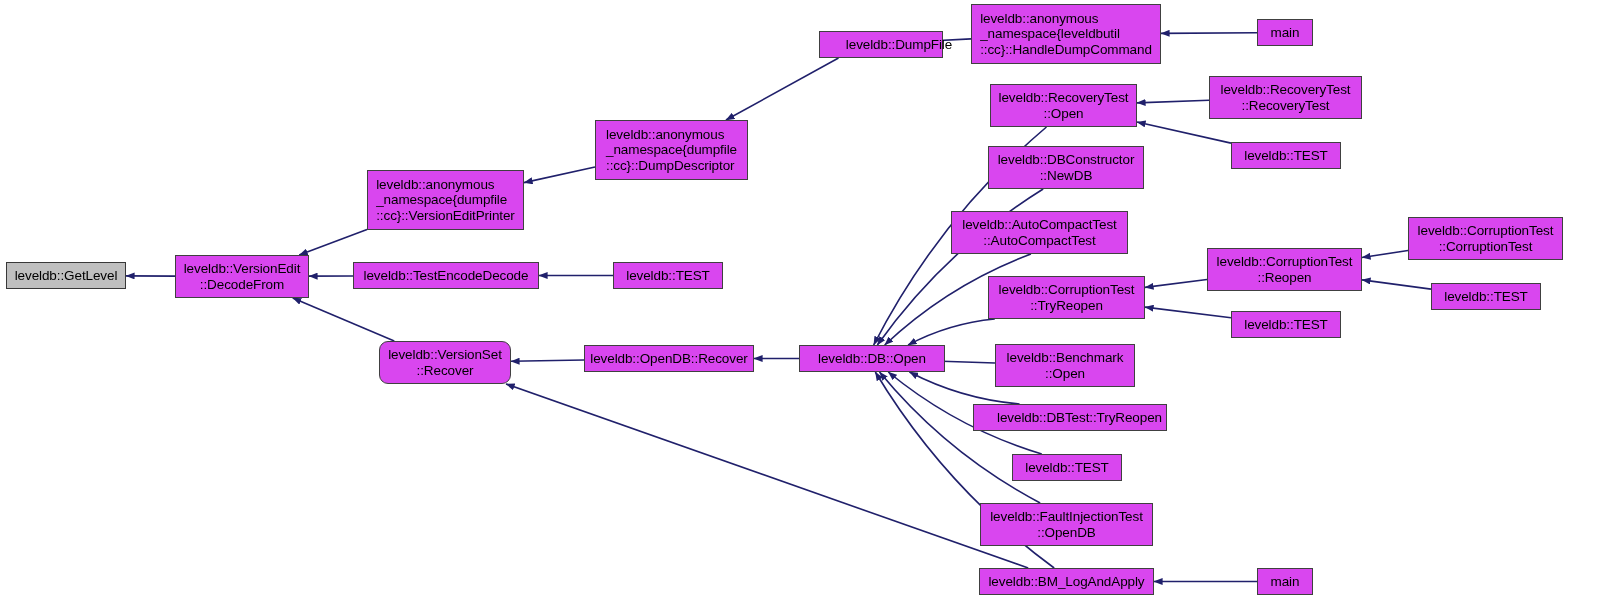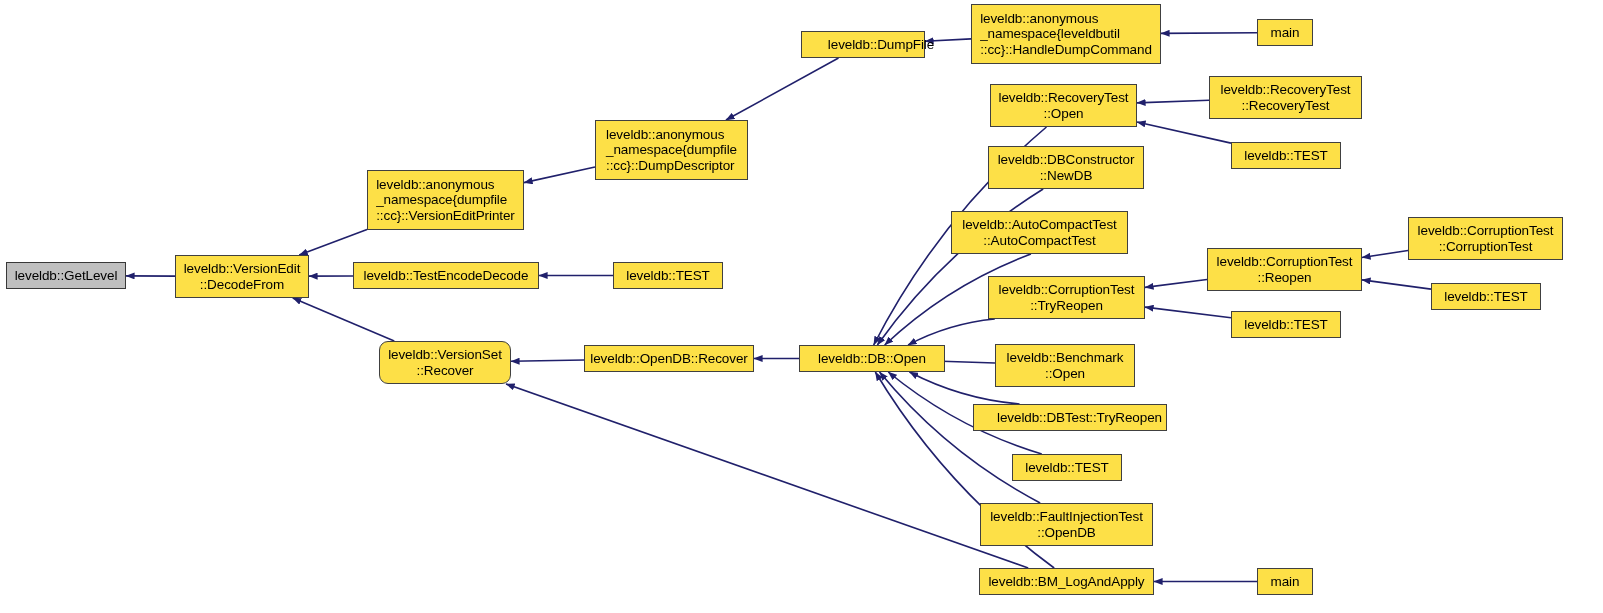--- a/index.html
+++ b/index.html
@@ -1,19 +1,19 @@
 <!DOCTYPE html>
 <html><head>
 <meta charset="utf-8">
 <style>
   html,body{margin:0;padding:0;background:#ffffff;}
   body{font-family:"Liberation Sans","DejaVu Sans",sans-serif;}
   #graph{position:relative;width:1603px;height:613px;background:#ffffff;overflow:hidden;}
   #edges{position:absolute;left:0;top:0;width:1603px;height:613px;pointer-events:none;}
-  .node{position:absolute;box-sizing:border-box;background:#fde047;border:1px solid #404040;
+  .node{position:absolute;box-sizing:border-box;background:#d946ef;border:1px solid #404040;
         display:flex;align-items:center;justify-content:center;text-align:center;
         font-size:13.5px;line-height:15.5px;color:#000000;letter-spacing:-0.1px;}
   .node .lbl{display:block;white-space:pre-line;padding:0 4px;}
   .node.hl{background:#bfbfbf;border:1px solid #383838;}
   .node.lft .lbl{text-align:left;}
 </style>
 </head>
 <body>
 
 <div id="graph">
@@ -73,21 +73,21 @@
       </div>
       <div class="node" style="left: 379px; top: 341px; width: 132px; height: 43px; border-radius: 9px;">
         <span class="lbl">leveldb::VersionSet
 ::Recover</span>
       </div>
       <div class="node lft" style="left: 595px; top: 120px; width: 153px; height: 60px;">
         <span class="lbl">leveldb::anonymous
 _namespace{dumpfile
 ::cc}::DumpDescriptor</span>
       </div>
-      <div class="node" style="left: 801px; top: 31px; width: 124px; height: 27px; padding-left: 36px;">
+      <div class="node" style="left: 819px; top: 31px; width: 124px; height: 27px; padding-left: 36px;">
         <span class="lbl">leveldb::DumpFile</span>
       </div>
       <div class="node" style="left: 584px; top: 345px; width: 170px; height: 27px;">
         <span class="lbl">leveldb::OpenDB::Recover</span>
       </div>
       <div class="node" style="left: 799px; top: 345px; width: 146px; height: 27px;">
         <span class="lbl">leveldb::DB::Open</span>
       </div>
       <div class="node lft" style="left: 971px; top: 4px; width: 190px; height: 60px;">
         <span class="lbl">leveldb::anonymous

